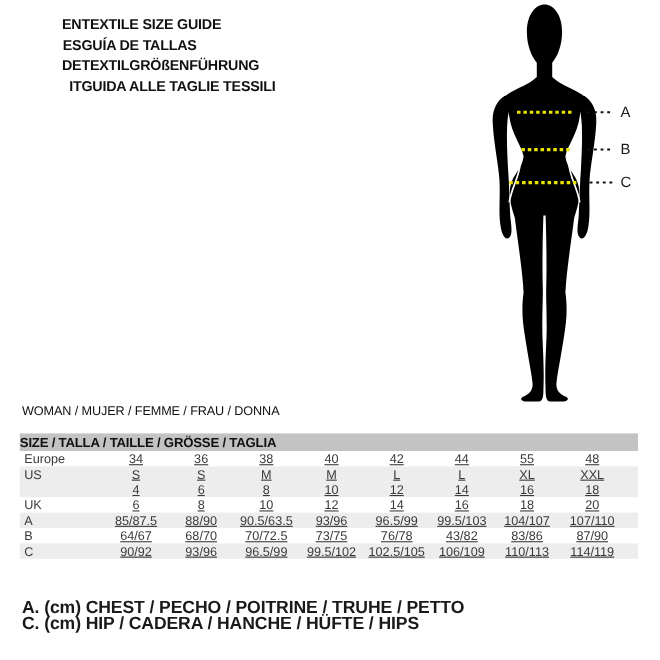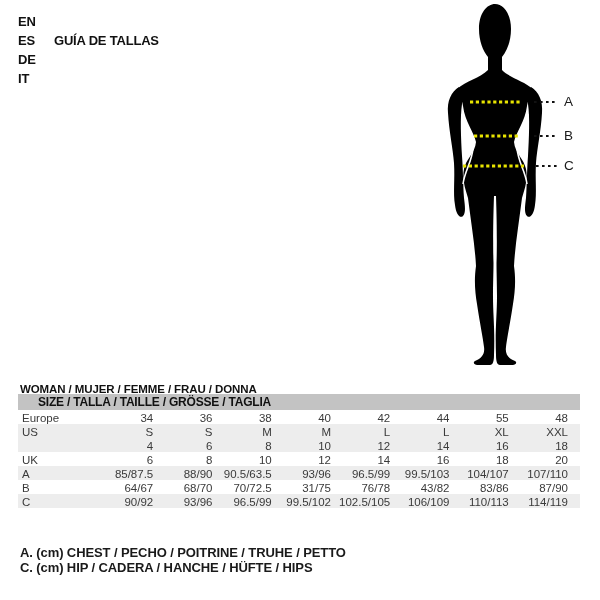--- a/index.html
+++ b/index.html
@@ -2,76 +2,79 @@
 <html style="--header_gray: #c3c3c3; --row_gray: #ededed; --accent_yellow: #e8e400; --silhouette_black: #000000;"><head>
 <meta charset="utf-8">
 <style>
   html,body { margin:0; padding:0; background:#fff; }
   .canvas {
     position:relative; width:600px; height:600px; background:#ffffff;
     font-family:"Liberation Sans", sans-serif; color:#111; overflow:hidden;
   }
 
   
-  .lang-list { position:absolute; left:18px; top:12px; }
+  .lang-list { position:absolute; left:38px; top:12px;text-align:right; }
   .lang-row { display:flex; height:19px; line-height:19px; }
   .lang-code { width:36px; font-weight:bold; font-size:13px; letter-spacing:-0.2px; }
   .lang-text { font-weight:bold; font-size:13px; letter-spacing:-0.2px; white-space:nowrap; }
 
   
   .figure { position:absolute; left:430px; top:0; width:170px; height:370px; }
   .figure svg { position:absolute; left:0; top:0; }
   .marker-label {
     position:absolute; left:134px; width:18px; font-size:13.5px;
     color:#1a1a1a; font-weight:400;
   }
   .marker-a { top:94px; } .marker-b { top:128px; } .marker-c { top:158px; }
 
   
   .woman-title {
-    position:absolute; left:20px; top:383px; font-weight:bold;
+    position:absolute; left:20px; top:368px; font-weight:normal;
     font-size:11.5px; letter-spacing:-0.1px; white-space:nowrap;
   }
 
   
   .size-table { position:absolute; left:18px; top:394px; width:562px; font-size:11.5px; color:#3a3a3a; }
   .t-header {
     height:16px; line-height:16px; background:var(--header_gray, #c3c3c3);
-    font-weight:bold; color:#111; padding-left:20px; font-size:12px; letter-spacing:-0.2px;
+    font-weight:bold; color:#111; padding-left:0; font-size:12px; letter-spacing:-0.2px;
   }
   .trow { display:flex; height:14px; line-height:16.4px; padding-right:12px; box-sizing:border-box; }
   .trow.shaded { background:var(--row_gray, #ededed); }
   .tlabel { flex:0 0 72px; padding-left:4px; text-align:left; }
-  .tcell { flex:1 1 0; text-align:right; white-space:nowrap; }
+  .tcell { flex:1 1 0; text-align:center; white-space:nowrap;text-decoration:underline; }
 
   
   .legend { position:absolute; left:20px; top:545px; }
   .legend-row {
-    height:15.2px; line-height:15.2px; font-weight:bold; font-size:13px;
+    height:15.2px; line-height:15.2px; font-weight:bold; font-size:16px;
     letter-spacing:-0.1px; color:#1a1a1a; white-space:nowrap;
   }
 </style>
 </head>
 <body>
 
 <div class="canvas">
 
   <div class="lang-list">
     <div class="lang-row">
       <span class="lang-code">EN</span>
+      <span class="lang-text">TEXTILE SIZE GUIDE</span>
     </div>
     <div class="lang-row">
       <span class="lang-code">ES</span>
       <span class="lang-text">GUÍA DE TALLAS</span>
     </div>
     <div class="lang-row">
       <span class="lang-code">DE</span>
+      <span class="lang-text">TEXTILGRÖßENFÜHRUNG</span>
     </div>
     <div class="lang-row">
       <span class="lang-code">IT</span>
+      <span class="lang-text">GUIDA ALLE TAGLIE TESSILI</span>
     </div>
   </div>
 
   <div class="figure">
     <svg viewBox="0 0 170 370" width="170" height="370">
 
       <path fill="#000" d="M65,4
            C73,4 81,13 81,29 C81,41 77,51 72,57 L72,70
            C80,78 94,81 103,89
            C100,96 98,100 97,106
@@ -194,21 +197,21 @@
           <span class="tcell">96.5/99</span>
           <span class="tcell">99.5/103</span>
           <span class="tcell">104/107</span>
           <span class="tcell">107/110</span>
         </div>
         <div class="trow">
           <span class="tlabel">B</span>
           <span class="tcell">64/67</span>
           <span class="tcell">68/70</span>
           <span class="tcell">70/72.5</span>
-          <span class="tcell">31/75</span>
+          <span class="tcell">73/75</span>
           <span class="tcell">76/78</span>
           <span class="tcell">43/82</span>
           <span class="tcell">83/86</span>
           <span class="tcell">87/90</span>
         </div>
         <div class="trow shaded">
           <span class="tlabel">C</span>
           <span class="tcell">90/92</span>
           <span class="tcell">93/96</span>
           <span class="tcell">96.5/99</span>

